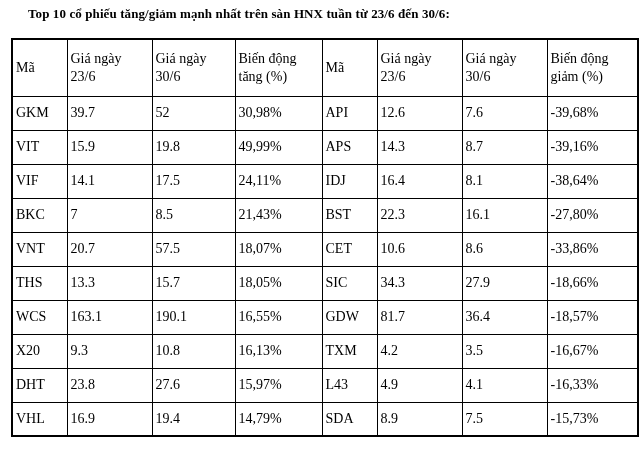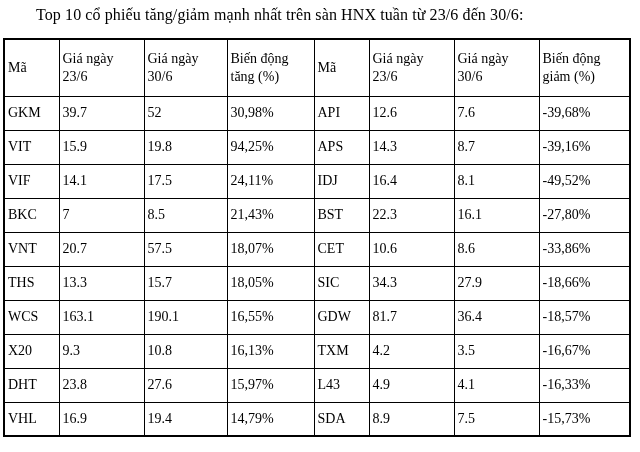--- a/index.html
+++ b/index.html
@@ -10,30 +10,30 @@
   }
   .page {
     position: relative;
     width: 640px;
     height: 452px;
     background: #ffffff;
     overflow: hidden;
   }
   .title {
     position: absolute;
-    left: 36px;
+    left: 28px;
     top: 6px;
-    font-size: 16px;
-    font-weight: normal;
+    font-size: 13px;
+    font-weight: bold;
     white-space: nowrap;
     letter-spacing: 0.1px;
   }
   table.stock-table {
     position: absolute;
-    left: 3px;
+    left: 11px;
     top: 38px;
     border-collapse: collapse;
     border: 2px solid #000000;
     table-layout: fixed;
   }
   .stock-table th,
   .stock-table td {
     border: 1px solid #000000;
     font-weight: normal;
     font-size: 14px;
@@ -84,35 +84,35 @@
           <td>30,98%</td>
           <td>API</td>
           <td>12.6</td>
           <td>7.6</td>
           <td>-39,68%</td>
         </tr>
         <tr>
           <td>VIT</td>
           <td>15.9</td>
           <td>19.8</td>
-          <td>94,25%</td>
+          <td>49,99%</td>
           <td>APS</td>
           <td>14.3</td>
           <td>8.7</td>
           <td>-39,16%</td>
         </tr>
         <tr>
           <td>VIF</td>
           <td>14.1</td>
           <td>17.5</td>
           <td>24,11%</td>
           <td>IDJ</td>
           <td>16.4</td>
           <td>8.1</td>
-          <td>-49,52%</td>
+          <td>-38,64%</td>
         </tr>
         <tr>
           <td>BKC</td>
           <td>7</td>
           <td>8.5</td>
           <td>21,43%</td>
           <td>BST</td>
           <td>22.3</td>
           <td>16.1</td>
           <td>-27,80%</td>

